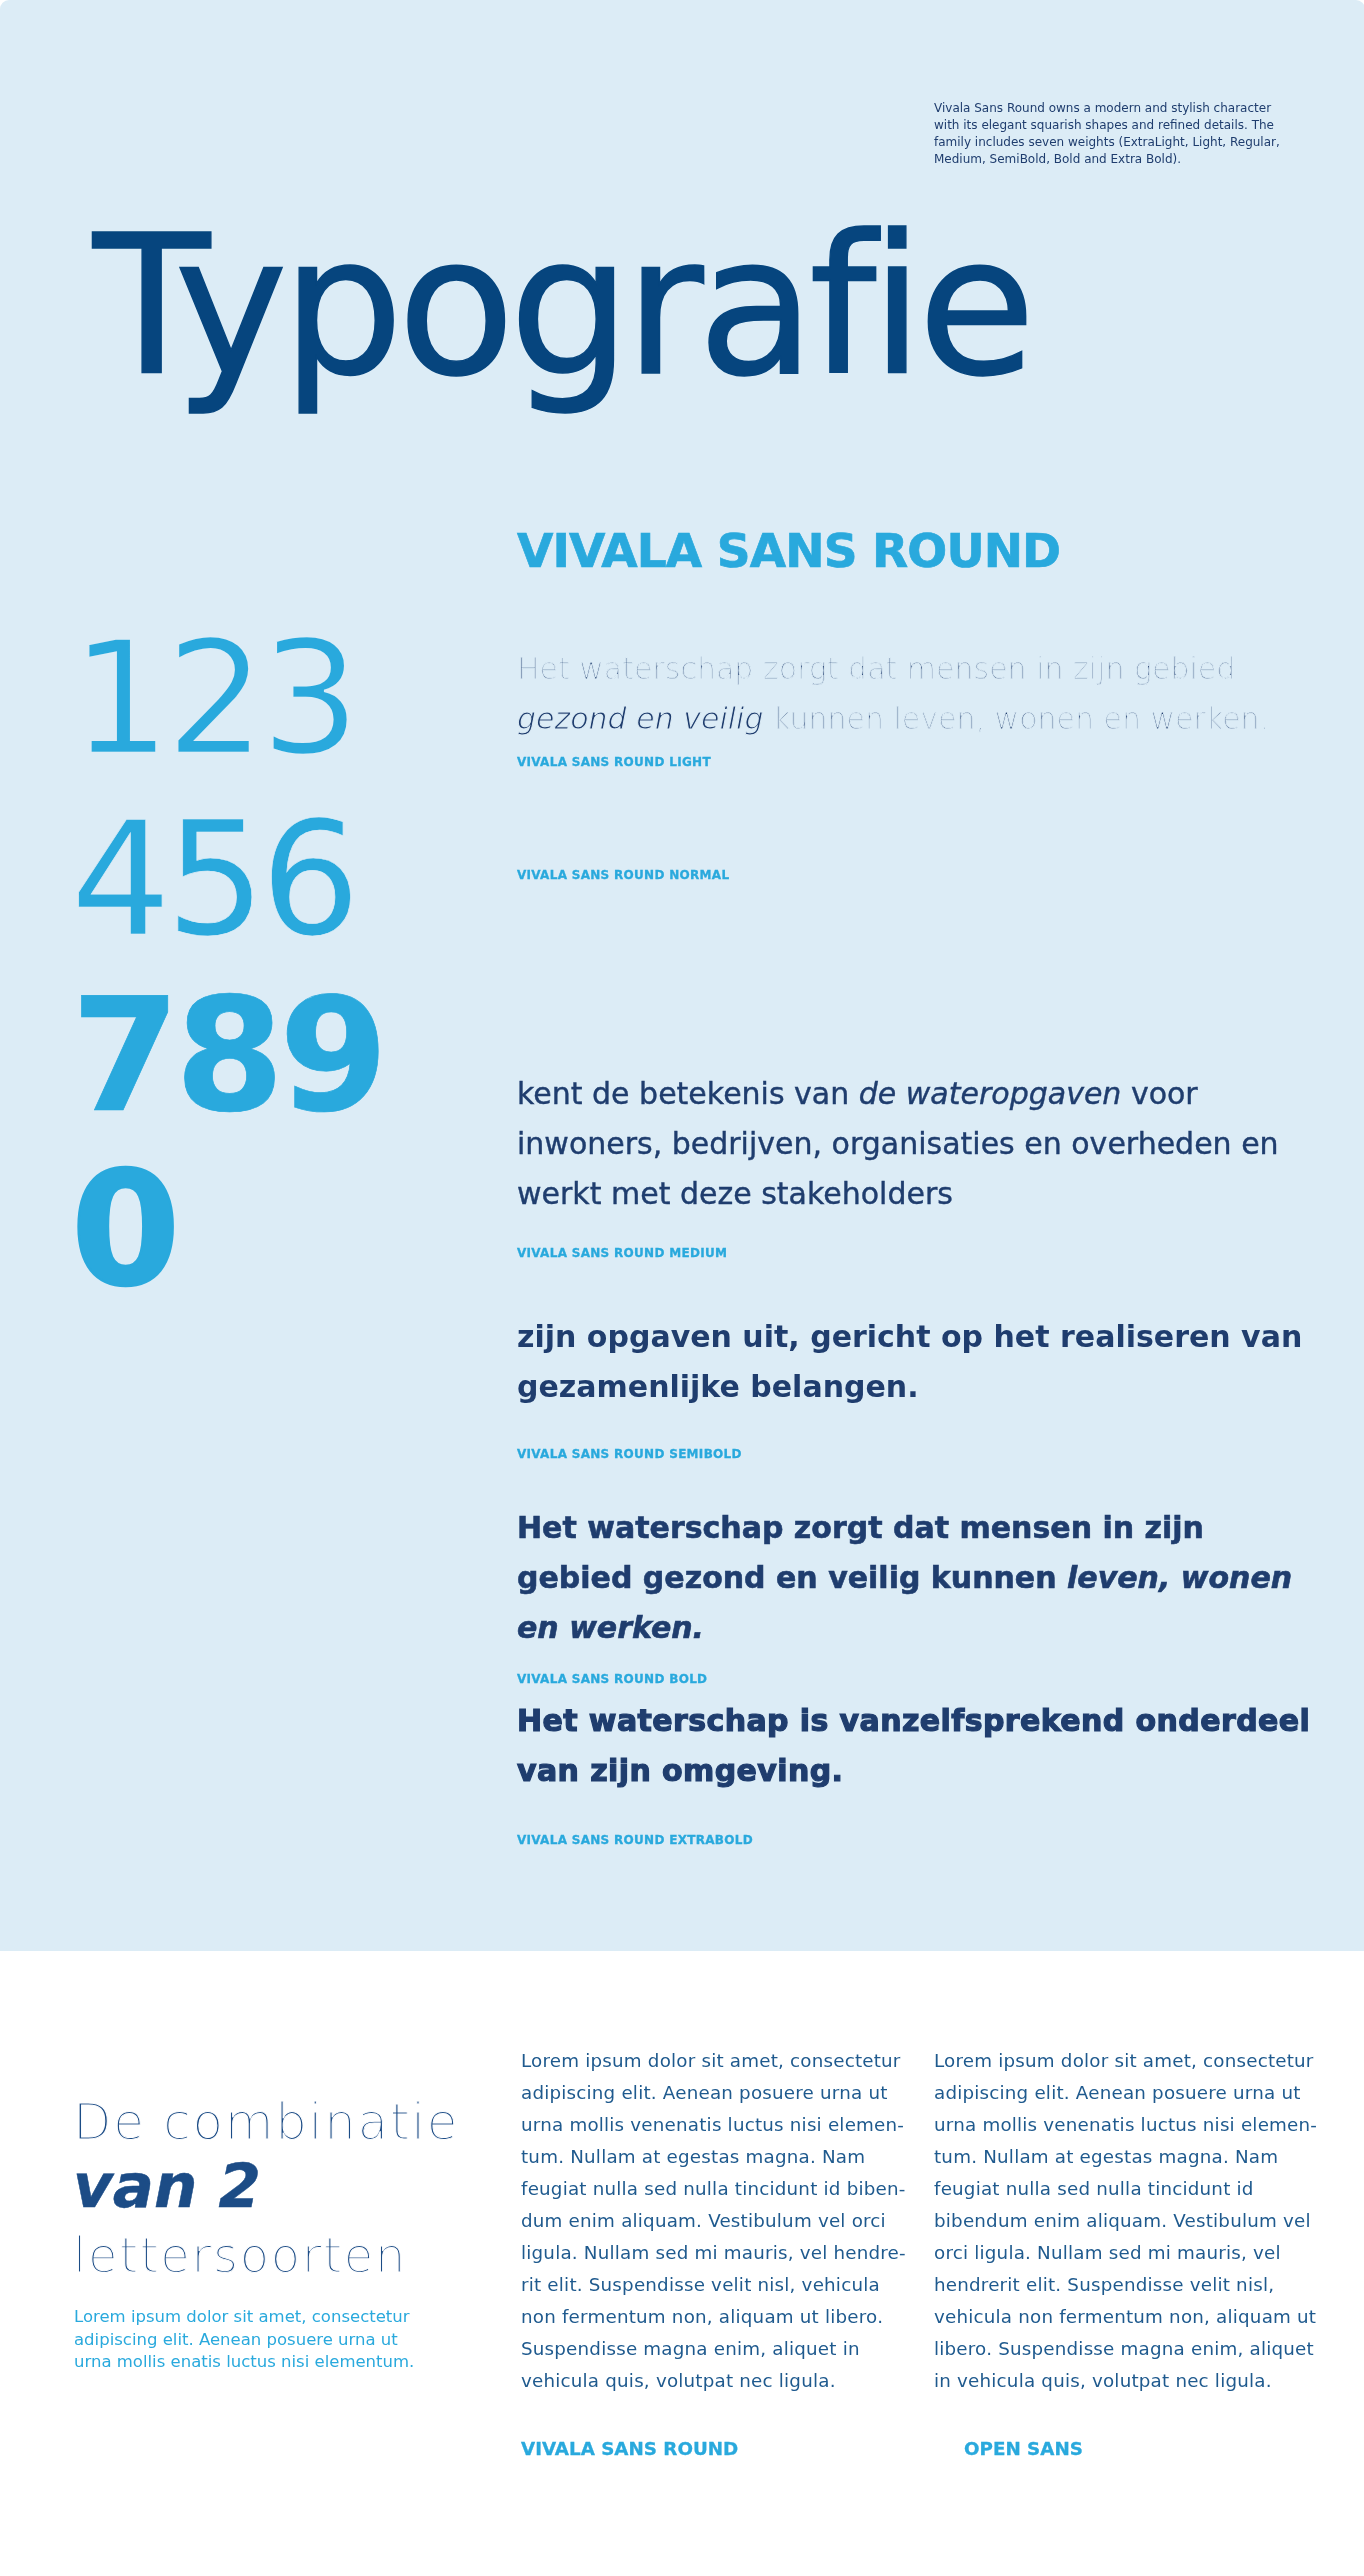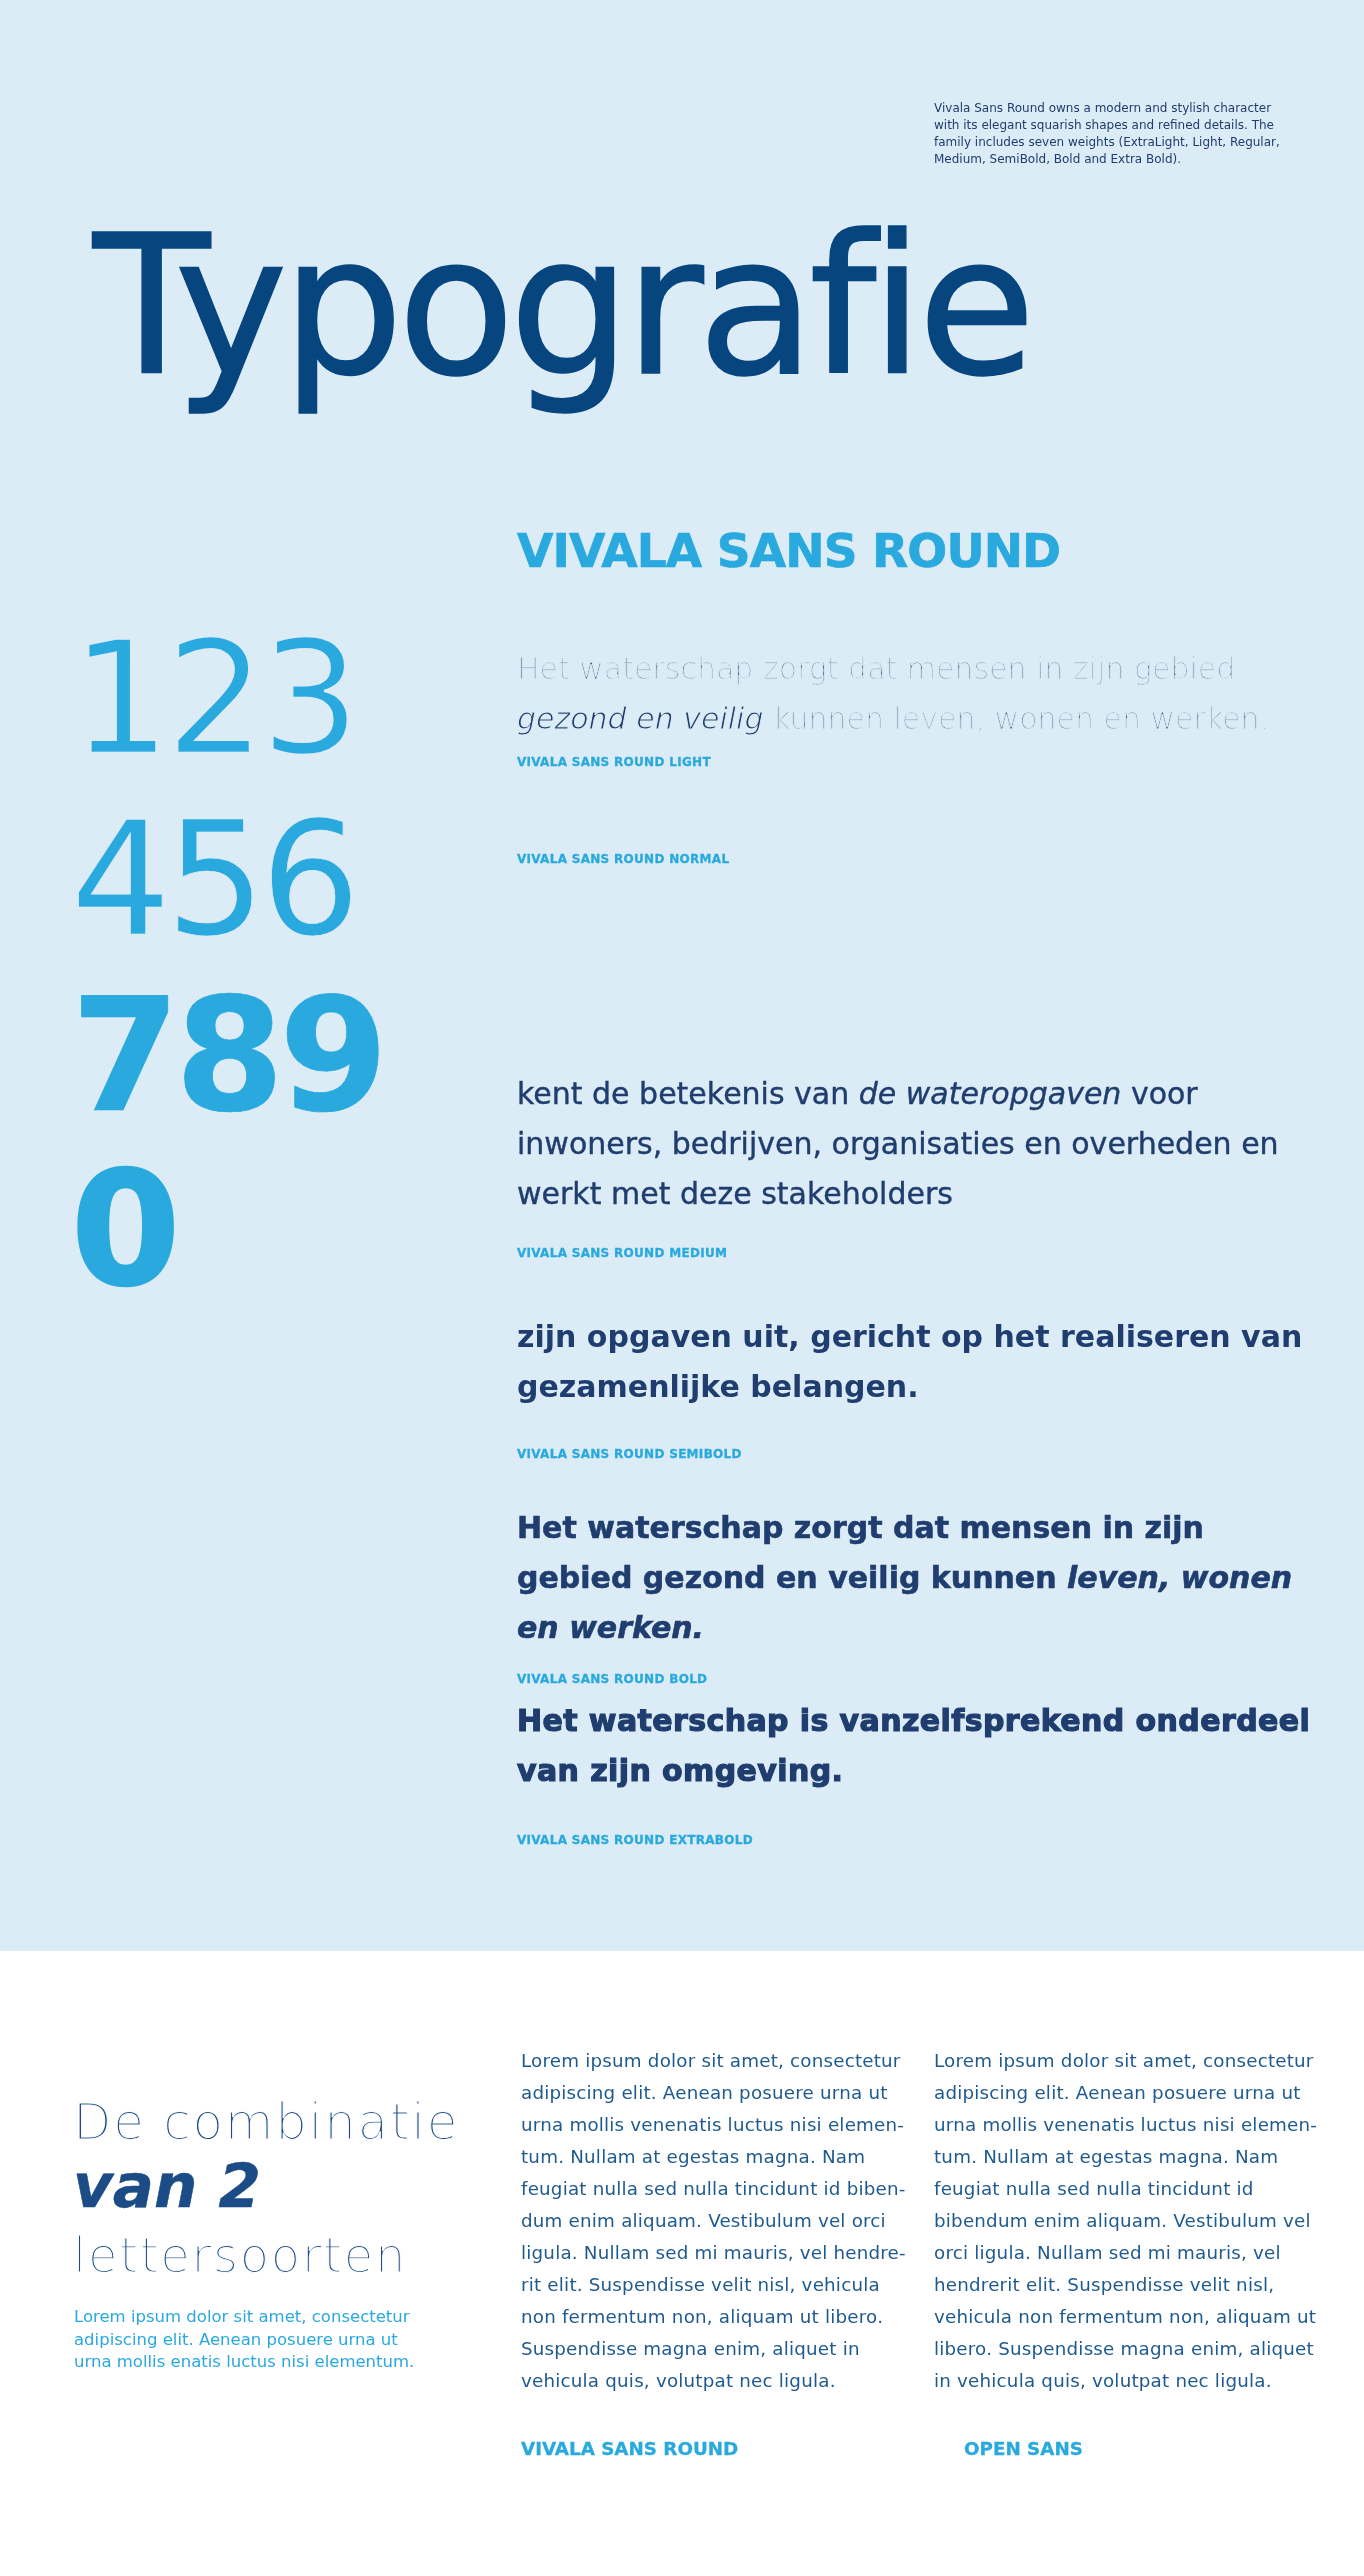--- a/index.html
+++ b/index.html
@@ -1,18 +1,19 @@
 <!DOCTYPE html>
 <html style="--bg: #dcecf6; --bg_bottom: #ffffff; --navy: #06457e; --navy2: #1c4c86; --text: #1f3d6e; --cyan: #29a9dd; --column_navy: #1f5a8e;font-size:14px"><head>
 <meta charset="utf-8">
 <style>
   html,body{margin:0;padding:0;background:#ffffff;}
   .page{
     position:relative;width:1365px;height:2576px;overflow:hidden;
     font-family:"DejaVu Sans","Liberation Sans",sans-serif;
+    border-radius:9px;
   }
   .section-top{position:absolute;left:0;top:0;width:100%;height:1951px;background:var(--bg);}
   .section-bottom{position:absolute;left:0;top:1951px;width:100%;height:625px;background:var(--bg_bottom);}
   .abs{position:absolute;}
 
   
   .intro{left:934px;top:100px;font-size:12px;line-height:17px;color:var(--text);white-space:nowrap;}
 
   
   .title{
@@ -88,21 +89,21 @@
     <div class="num num-bold" style="top:977px">789</div>
     <div class="num num-xbold" style="top:1151px">0</div>
   </div>
 
   <div class="specimen w-light" style="top:644px">
     <p class="sample"><span>Het waterschap zorgt dat mensen in zijn gebied </span><i>gezond en veilig</i><span> kunnen leven, wonen en werken.</span></p>
     <div class="weight-label" style="margin-top:10.5px">VIVALA SANS ROUND LIGHT</div>
   </div>
 
   <div class="specimen w-normal" style="top:834px">
-    <div class="weight-label" style="margin-top:18px">VIVALA SANS ROUND NORMAL</div>
+    <div class="weight-label" style="margin-top:34px">VIVALA SANS ROUND NORMAL</div>
   </div>
 
   <div class="specimen w-medium" style="top:1069px">
     <p class="sample"><span>kent de betekenis van </span><i>de wateropgaven</i><span> voor inwoners, bedrijven, organisaties en overheden en werkt met deze stakeholders</span></p>
     <div class="weight-label" style="margin-top:27px">VIVALA SANS ROUND MEDIUM</div>
   </div>
 
   <div class="specimen w-semibold" style="top:1312px">
     <p class="sample"><span>zijn opgaven uit, gericht op het realiseren van gezamenlijke belangen.</span><i></i><span></span></p>
     <div class="weight-label" style="margin-top:35px">VIVALA SANS ROUND SEMIBOLD</div>

